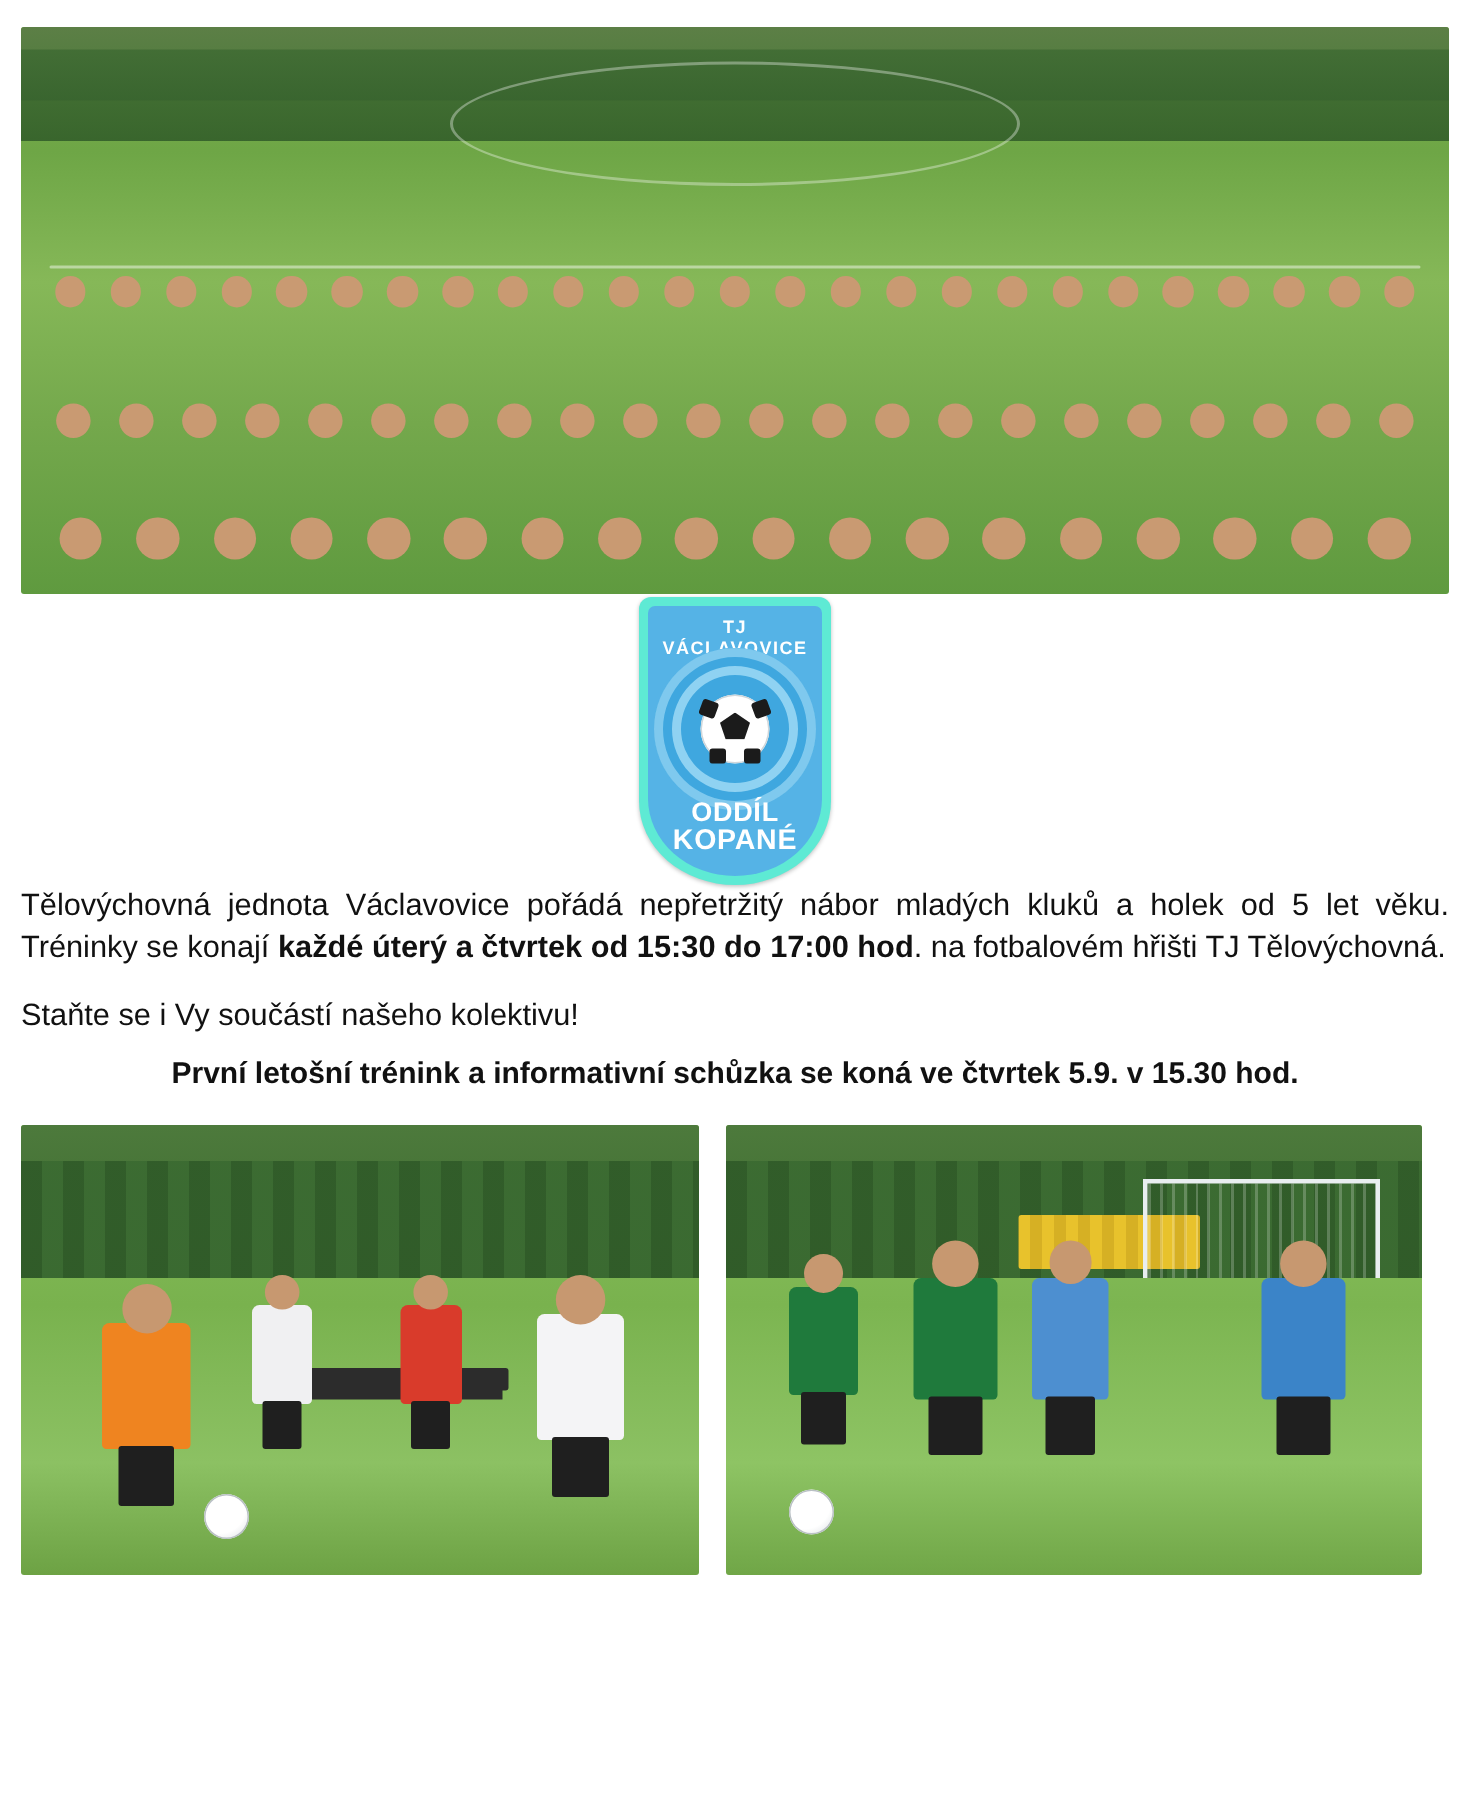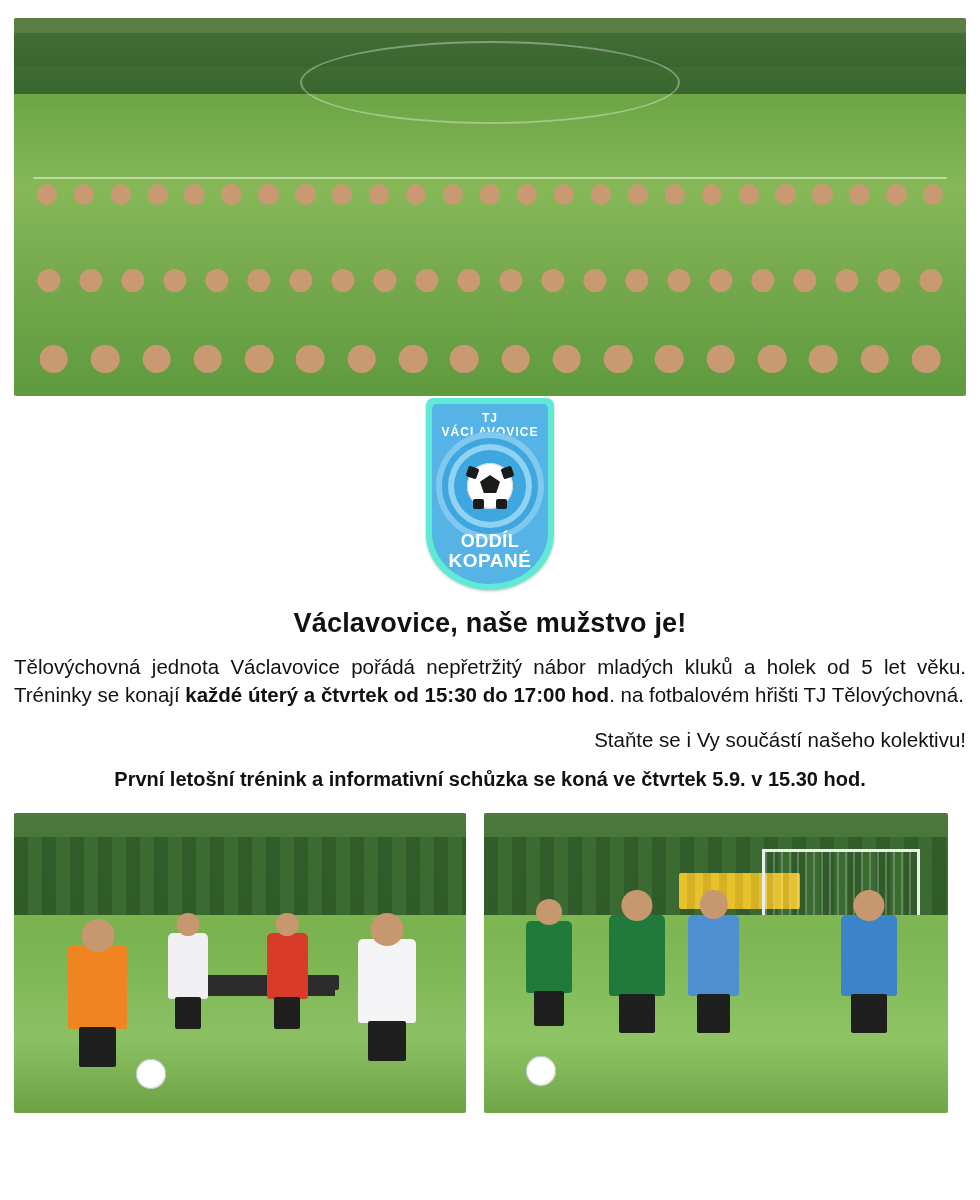--- a/index.html
+++ b/index.html
@@ -178,21 +178,21 @@
   }
   .para {
     font-size: 20.5px;
     line-height: 1.38;
     text-align: justify;
     text-justify: inter-word;
     margin: 0 0 2px 0;
   }
   .para b { font-weight: bold; }
   .center-line {
-    text-align: right;
+    text-align: left;
     font-size: 20.5px;
     margin: 18px 0 0 0;
   }
   .bold-line {
     text-align: center;
     font-size: 20px;
     font-weight: bold;
     margin: 16px 0 0 0;
   }
 
@@ -423,21 +423,20 @@
           </div>
         </div>
         <div class="crest-bottom-text">
           <span class="l1">ODDÍL</span>
           <span class="l2">KOPANÉ</span>
         </div>
       </div>
     </div>
   </div>
 
-  <h1 class="headline">Václavovice, naše mužstvo je!</h1>
 
   <p class="para"><span>Tělovýchovná jednota Václavovice pořádá nepřetržitý nábor mladých kluků a holek od 5 let věku. Tréninky se konají </span><b>každé úterý a čtvrtek od 15:30 do 17:00 hod</b><span>. na fotbalovém hřišti TJ Tělovýchovná.</span></p>
 
   <p class="center-line">Staňte se i Vy součástí našeho kolektivu!</p>
 
   <p class="bold-line">První letošní trénink a informativní schůzka se koná ve čtvrtek 5.9. v 15.30 hod.</p>
 
   <div class="photos">
 
     <div class="photo left">

